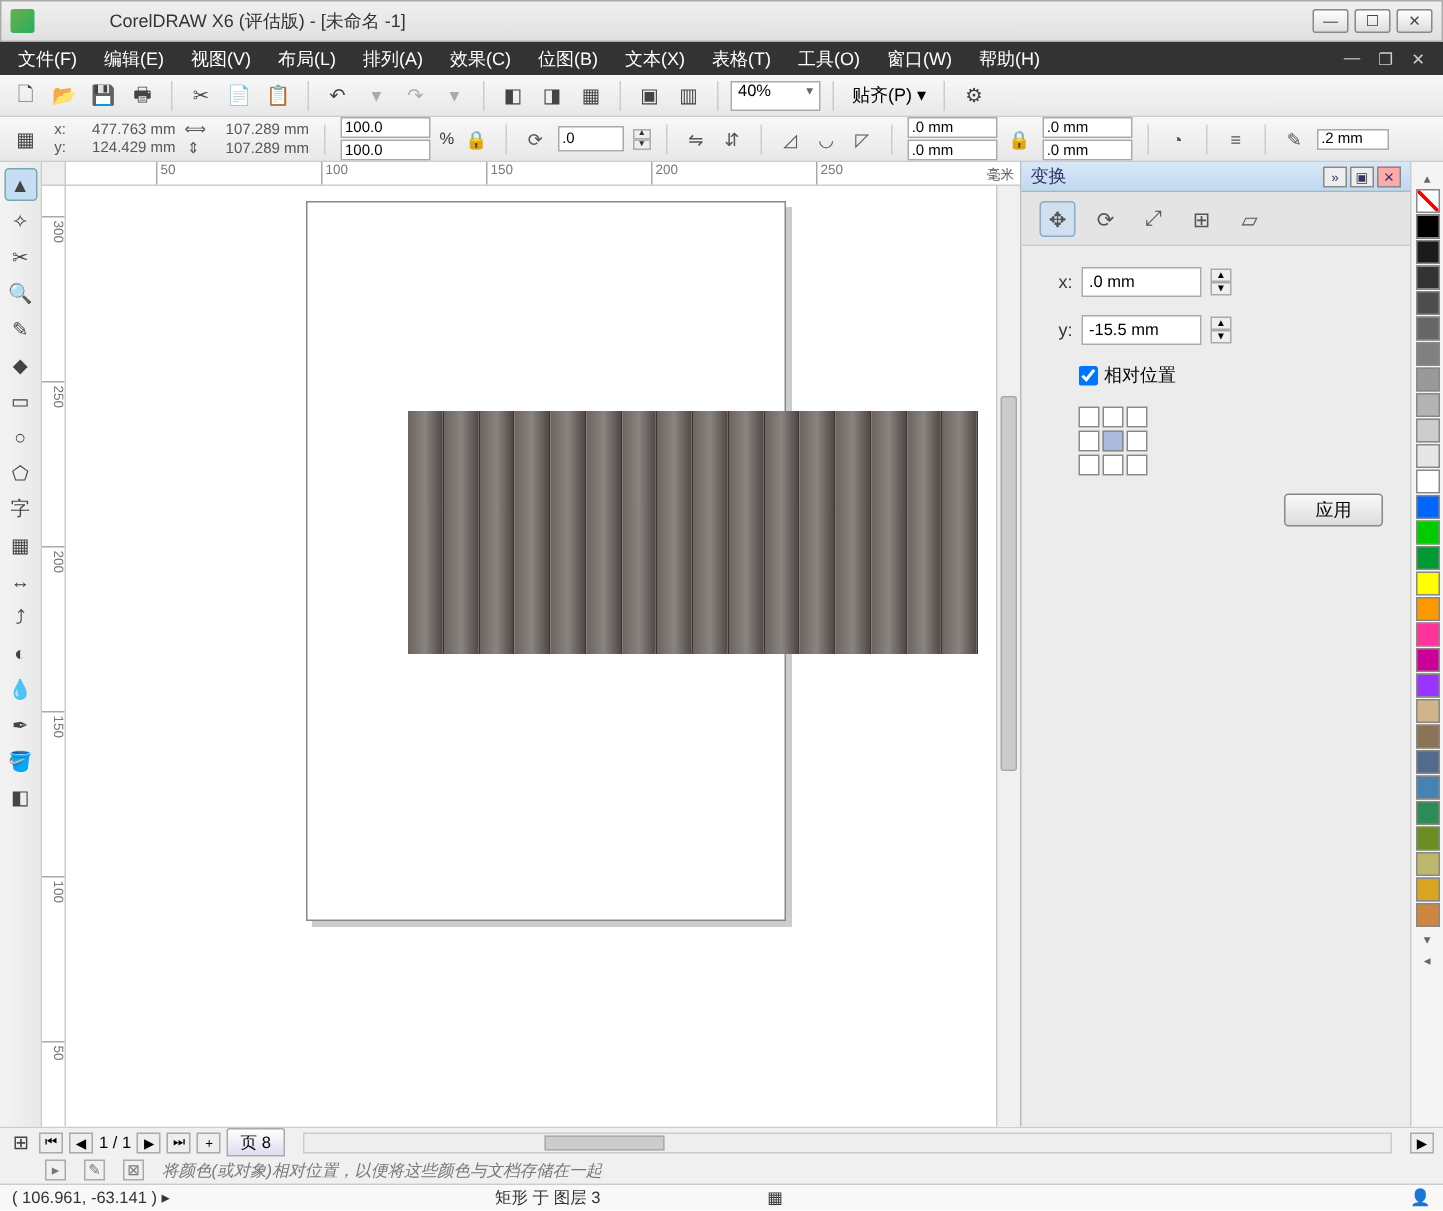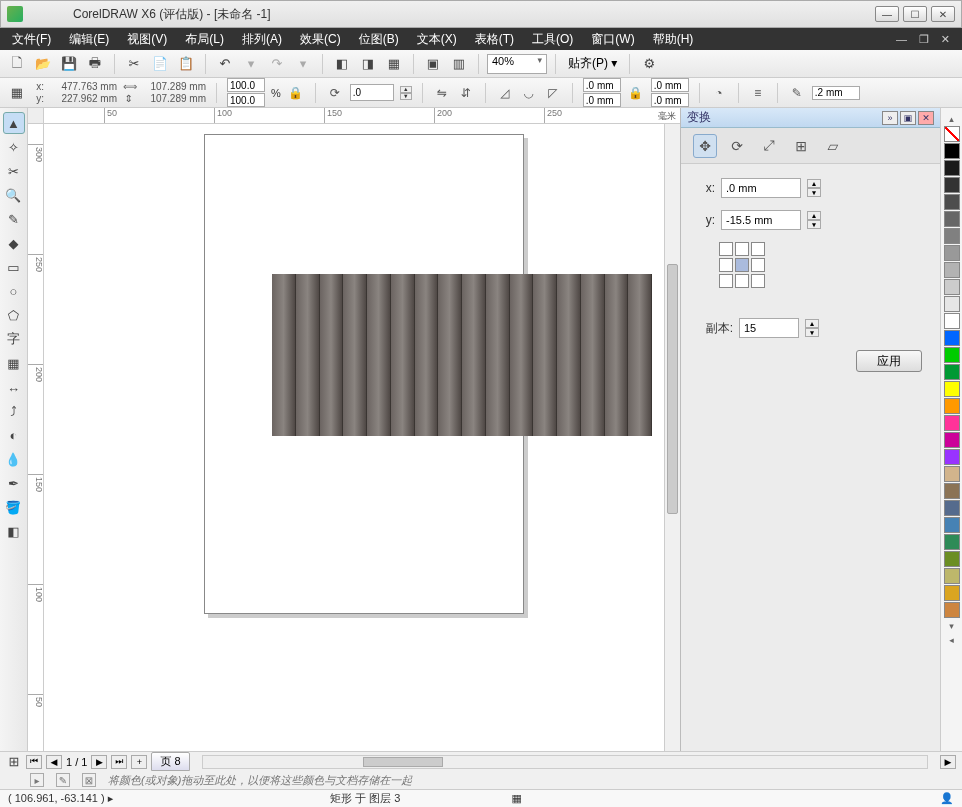--- a/index.html
+++ b/index.html
@@ -25,21 +25,21 @@
 .sep { width:1px; height:20px; background:#ccc; margin:0 4px;}
 .zoom-combo { height:20px; border:1px solid #aaa; background:#fff; padding:0 18px 0 4px; display:flex; font-size:11px; position:relative; min-width:60px;}
 .zoom-combo::after{content:"▾"; position:absolute; right:4px; font-size:9px; color:#666;}
 
 
 .propbar { height: 30px; background: linear-gradient(#f8f8f8,#e8e8e8); border-bottom:1px solid #ccc; display:flex; align-items:center; padding:0 6px; gap:6px; font-size:11px; color:#333;}
 .coord-group { display:flex; flex-direction:column; gap:1px; font-size:10px;}
 .coord-group .row { display:flex; align-items:center; gap:3px;}
 .coord-group .row span { width:10px; text-align:right; color:#555;}
 .coord-group .val { min-width:70px; }
-.small-input { width:38px; height:14px; border:1px solid #aaa; background:#fff; font-size:10px; padding:0 2px;}
+.small-input { width:60px; height:14px; border:1px solid #aaa; background:#fff; font-size:10px; padding:0 2px;}
 .wide-input { width:44px; height:17px; border:1px solid #aaa; background:#fff; font-size:10px; padding:0 2px;}
 .spinner { display:inline-flex; flex-direction:column; }
 .spinner b{ width:12px; height:7px; background:#eee; border:1px solid #aaa; font-size:6px; line-height:5px; text-align:center; cursor:pointer;}
 .prop-icon{ width:18px;height:18px;display:flex;align-items:center;justify-content:center;color:#555;font-size:12px;cursor:pointer;}
 
 
 .main { display:flex; height: calc(100% - 28px - 22px - 28px - 30px - 20px - 18px - 18px); position:relative;}
 .lefttools { width:28px; background:linear-gradient(90deg,#f4f4f4,#e8e8e8); border-right:1px solid #ccc; display:flex; flex-direction:column; align-items:center; padding-top:4px; gap:2px;}
 .tool { width:22px; height:22px; display:flex; align-items:center; justify-content:center; font-size:13px; color:#444; border-radius:3px; cursor:pointer;}
 .tool.active { background:#c5ddf5; border:1px solid #7aa;}
@@ -165,21 +165,21 @@
 
 <div class="propbar">
   <div class="tbtn">▦</div>
   <div class="coord-group">
     <div class="row">
         <span>x:</span>
         <span class="val">477.763 mm</span>
       </div>
     <div class="row">
         <span>y:</span>
-        <span class="val">227.962 mm</span>
+        <span class="val">124.429 mm</span>
       </div>
   </div>
   <div class="coord-group">
     <div class="row">
         <span>⟺</span>
         <span class="val">107.289 mm</span>
       </div>
     <div class="row">
         <span>⇕</span>
         <span class="val">107.289 mm</span>
@@ -330,38 +330,34 @@
           </div>
       </div>
       <div class="field-row">
         <label>y:</label>
         <input class="num-input" value="-15.5 mm" style="">
         <div class="field-spinner">
             <b>▴</b>
             <b>▾</b>
           </div>
       </div>
+      <div class="checkbox-row">
+        <input type="checkbox" checked="" style="">
+        <span>相对位置</span>
+      </div>
       <div class="anchor-grid">
         <div></div>
           <div></div>
           <div></div>
         <div></div>
           <div class="sel"></div>
           <div></div>
         <div></div>
           <div></div>
           <div></div>
-      </div>
-      <div class="field-row" style="margin-top:18px">
-        <label style="width:34px">副本:</label>
-        <input class="num-input" style="width: 60px;" value="15">
-        <div class="field-spinner">
-            <b>▴</b>
-            <b>▾</b>
-          </div>
       </div>
       <button class="apply-btn">应用</button>
     </div>
   </div>
 
   <div class="palette">
     <div class="pal-arrow">▴</div>
     <div class="swatch none"></div>
     <div id="swatches">
         <div class="swatch" style="background: rgb(0, 0, 0);"></div>
@@ -410,21 +406,21 @@
   <div class="hscroll">
       <div class="thumb"></div>
     </div>
   <div class="pbtn">▶</div>
 </div>
 
 <div class="hintbar">
   <div class="hicon">▸</div>
   <div class="hicon">✎</div>
   <div class="hicon">⊠</div>
-  <span>将颜色(或对象)拖动至此处，以便将这些颜色与文档存储在一起</span>
+  <span>将颜色(或对象)相对位置，以便将这些颜色与文档存储在一起</span>
 </div>
 
 <div class="statusbar">
   <span><span>( 106.961, -63.141 )</span> ▸</span>
   <span class="mid">矩形 于 图层 3</span>
   <span style="margin-right:20px">▦</span>
   <span style="color:#c44">👤</span>
 </div>
 
 </body></html>

